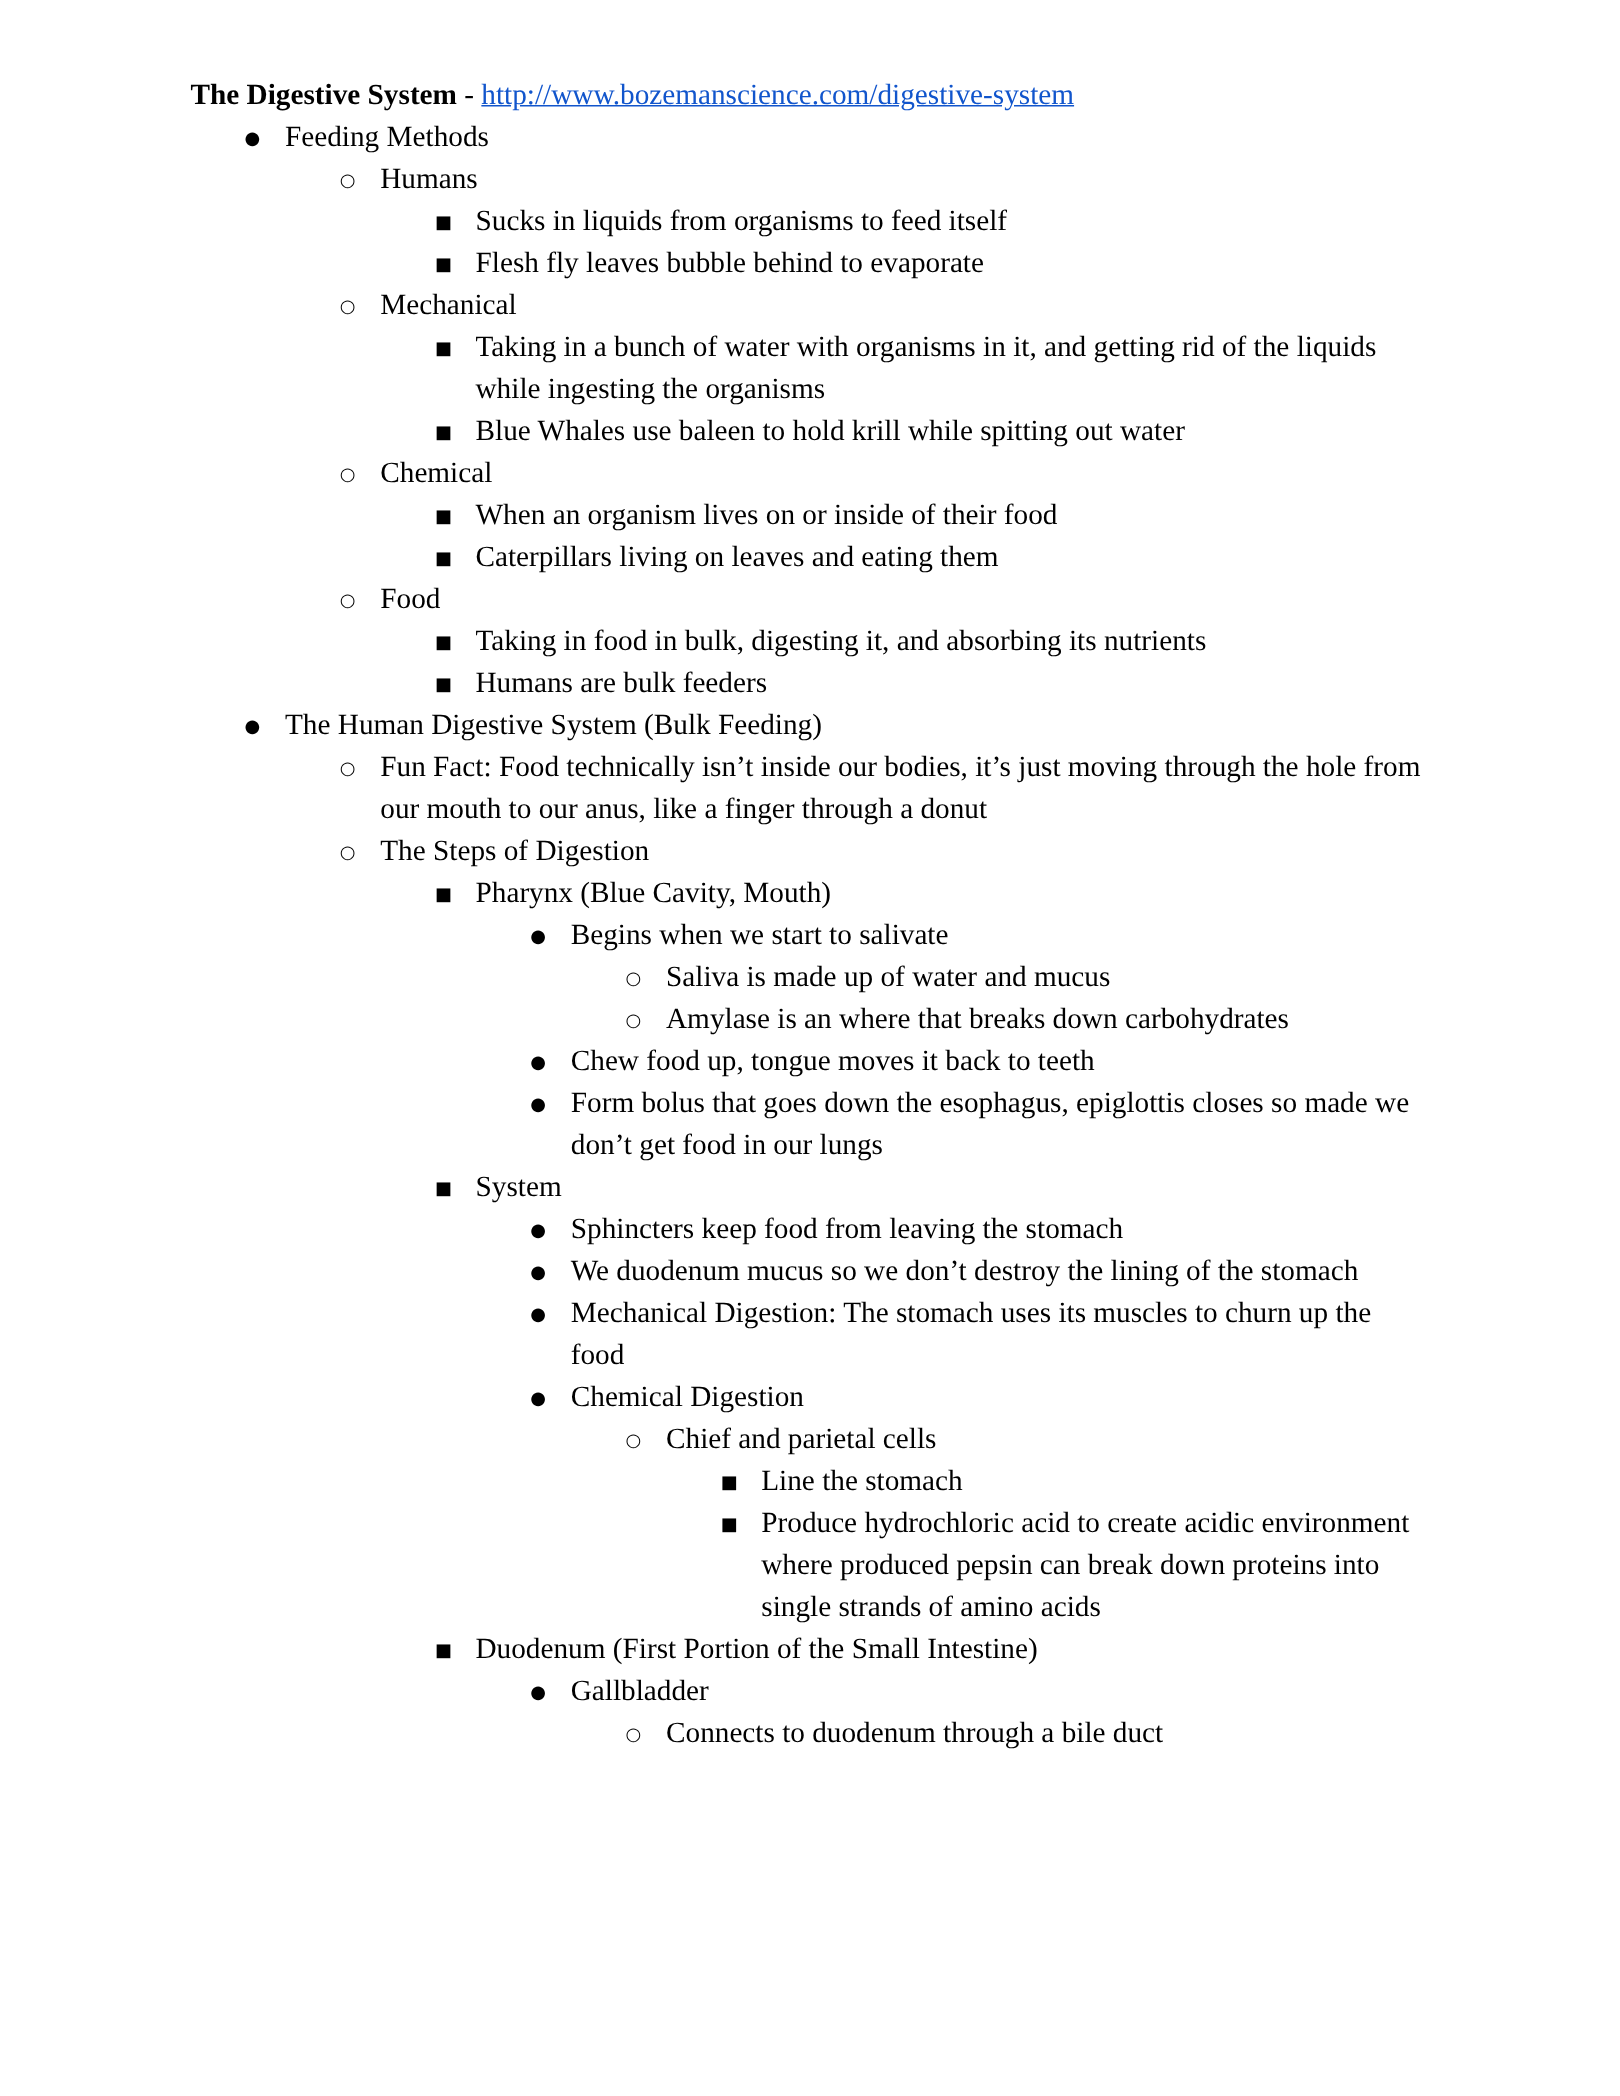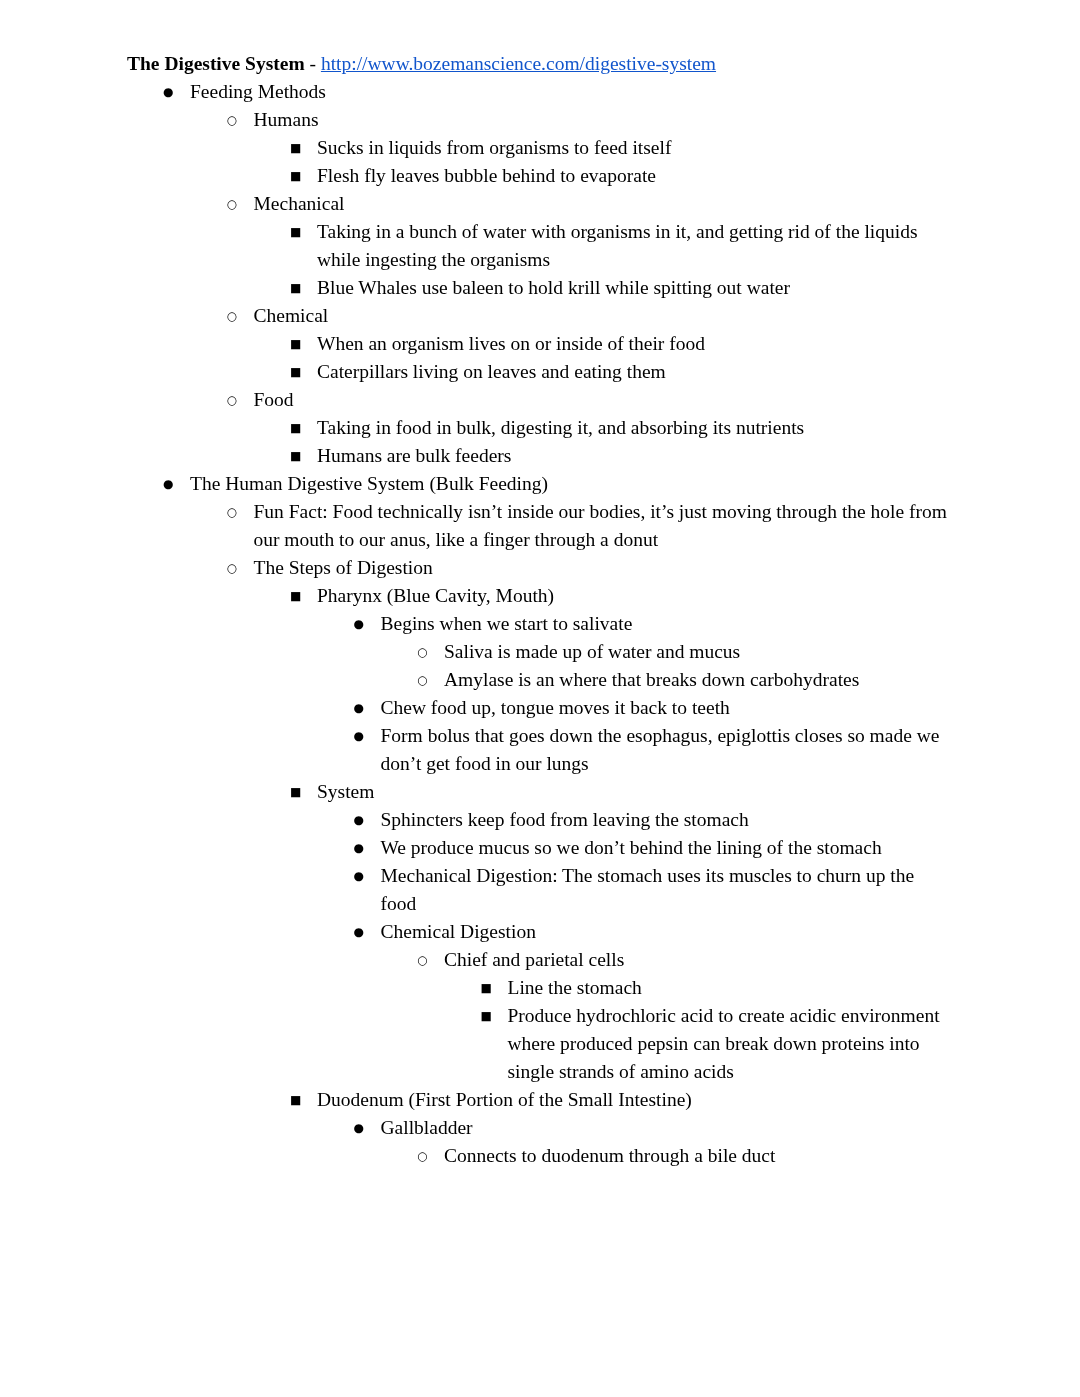--- a/index.html
+++ b/index.html
@@ -139,21 +139,21 @@
       <div class="li" style="margin-left: 163px;">
         <span class="bullet">■</span>
         <span class="li-text">System</span>
       </div>
       <div class="li" style="margin-left: 226.5px;">
         <span class="bullet">●</span>
         <span class="li-text">Sphincters keep food from leaving the stomach</span>
       </div>
       <div class="li" style="margin-left: 226.5px;">
         <span class="bullet">●</span>
-        <span class="li-text">We produce mucus so we don’t behind the lining of the stomach</span>
+        <span class="li-text">We duodenum mucus so we don’t destroy the lining of the stomach</span>
       </div>
       <div class="li" style="margin-left: 226.5px;">
         <span class="bullet">●</span>
         <span class="li-text">Mechanical Digestion: The stomach uses its muscles to churn up the food</span>
       </div>
       <div class="li" style="margin-left: 226.5px;">
         <span class="bullet">●</span>
         <span class="li-text">Chemical Digestion</span>
       </div>
       <div class="li" style="margin-left: 290px;">

